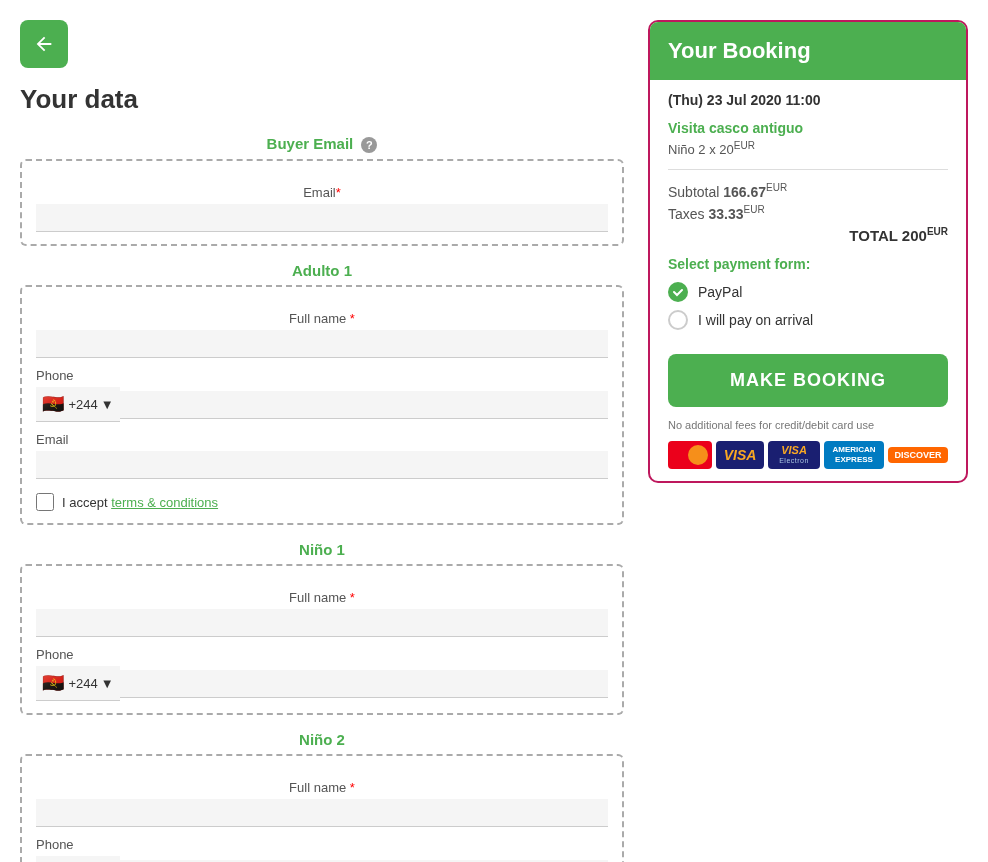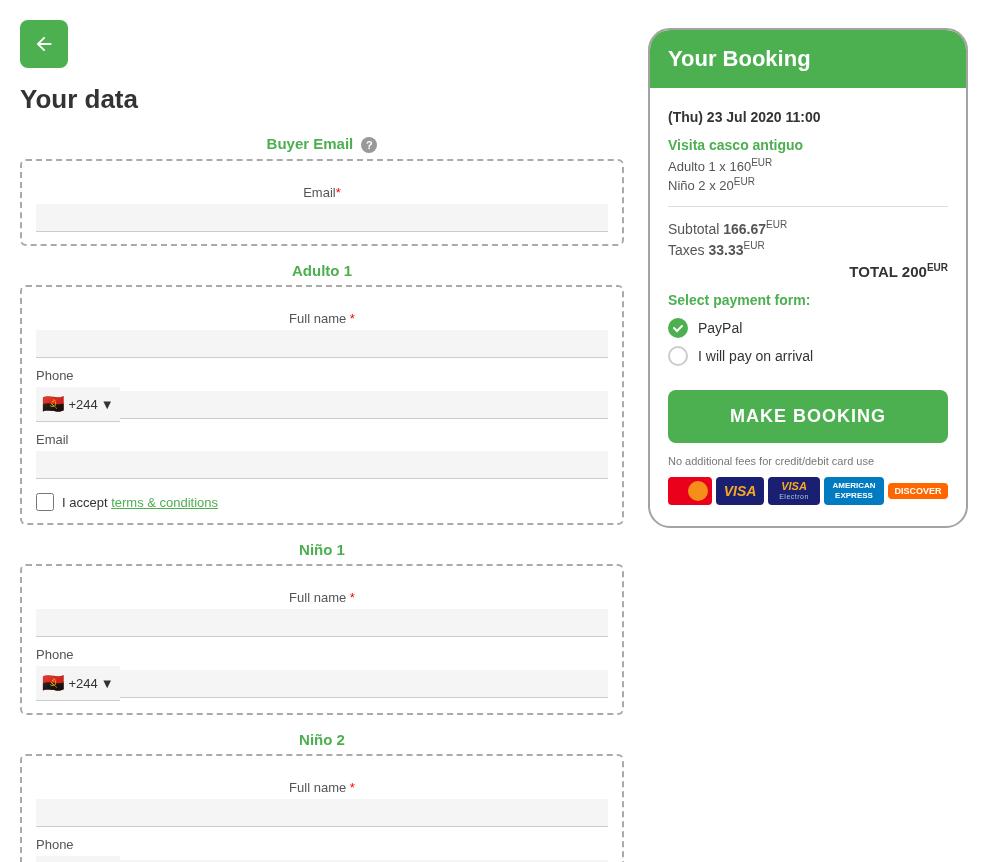--- a/index.html
+++ b/index.html
@@ -154,34 +154,33 @@
       font-size: 13px;
       color: #333;
     }
     .checkbox-row a {
       color: #4CAF50;
       text-decoration: underline;
     }
 
     
     .booking-card {
-      border: 2px solid #a3a3a3;
-      border-radius: 22px;
+      border: 2px solid #be185d;
+      border-radius: 10px;
       overflow: hidden;
-      margin-top: 8px;
     }
     .booking-header {
       background: #4CAF50;
       color: white;
       padding: 16px 18px;
       font-size: 22px;
       font-weight: bold;
     }
     .booking-body {
-      padding: 21px 18px;
+      padding: 12px 18px;
     }
     .booking-date {
       font-size: 14px;
       font-weight: bold;
       color: #333;
       margin-bottom: 12px;
     }
     .booking-tour-name {
       font-weight: bold;
       color: #4CAF50;
@@ -493,23 +492,20 @@
       <div class="booking-header">
         <span>Your Booking</span>
       </div>
       <div class="booking-body">
 
         <div class="booking-date">(Thu) 23 Jul 2020 11:00</div>
 
         <div class="booking-tour-name">Visita casco antiguo</div>
 
         <div class="booking-line">
-          <span>Adulto 1 x 160</span><span class="eur">EUR</span>
-        </div>
-        <div class="booking-line">
           <span>Niño 2 x 20</span><span class="eur">EUR</span>
         </div>
 
         <hr class="booking-divider">
 
         <div class="summary-line">
           <span>Subtotal </span><strong>166.67</strong><span class="eur">EUR</span>
         </div>
         <div class="summary-line">
           <span>Taxes </span><strong>33.33</strong><span class="eur">EUR</span>

